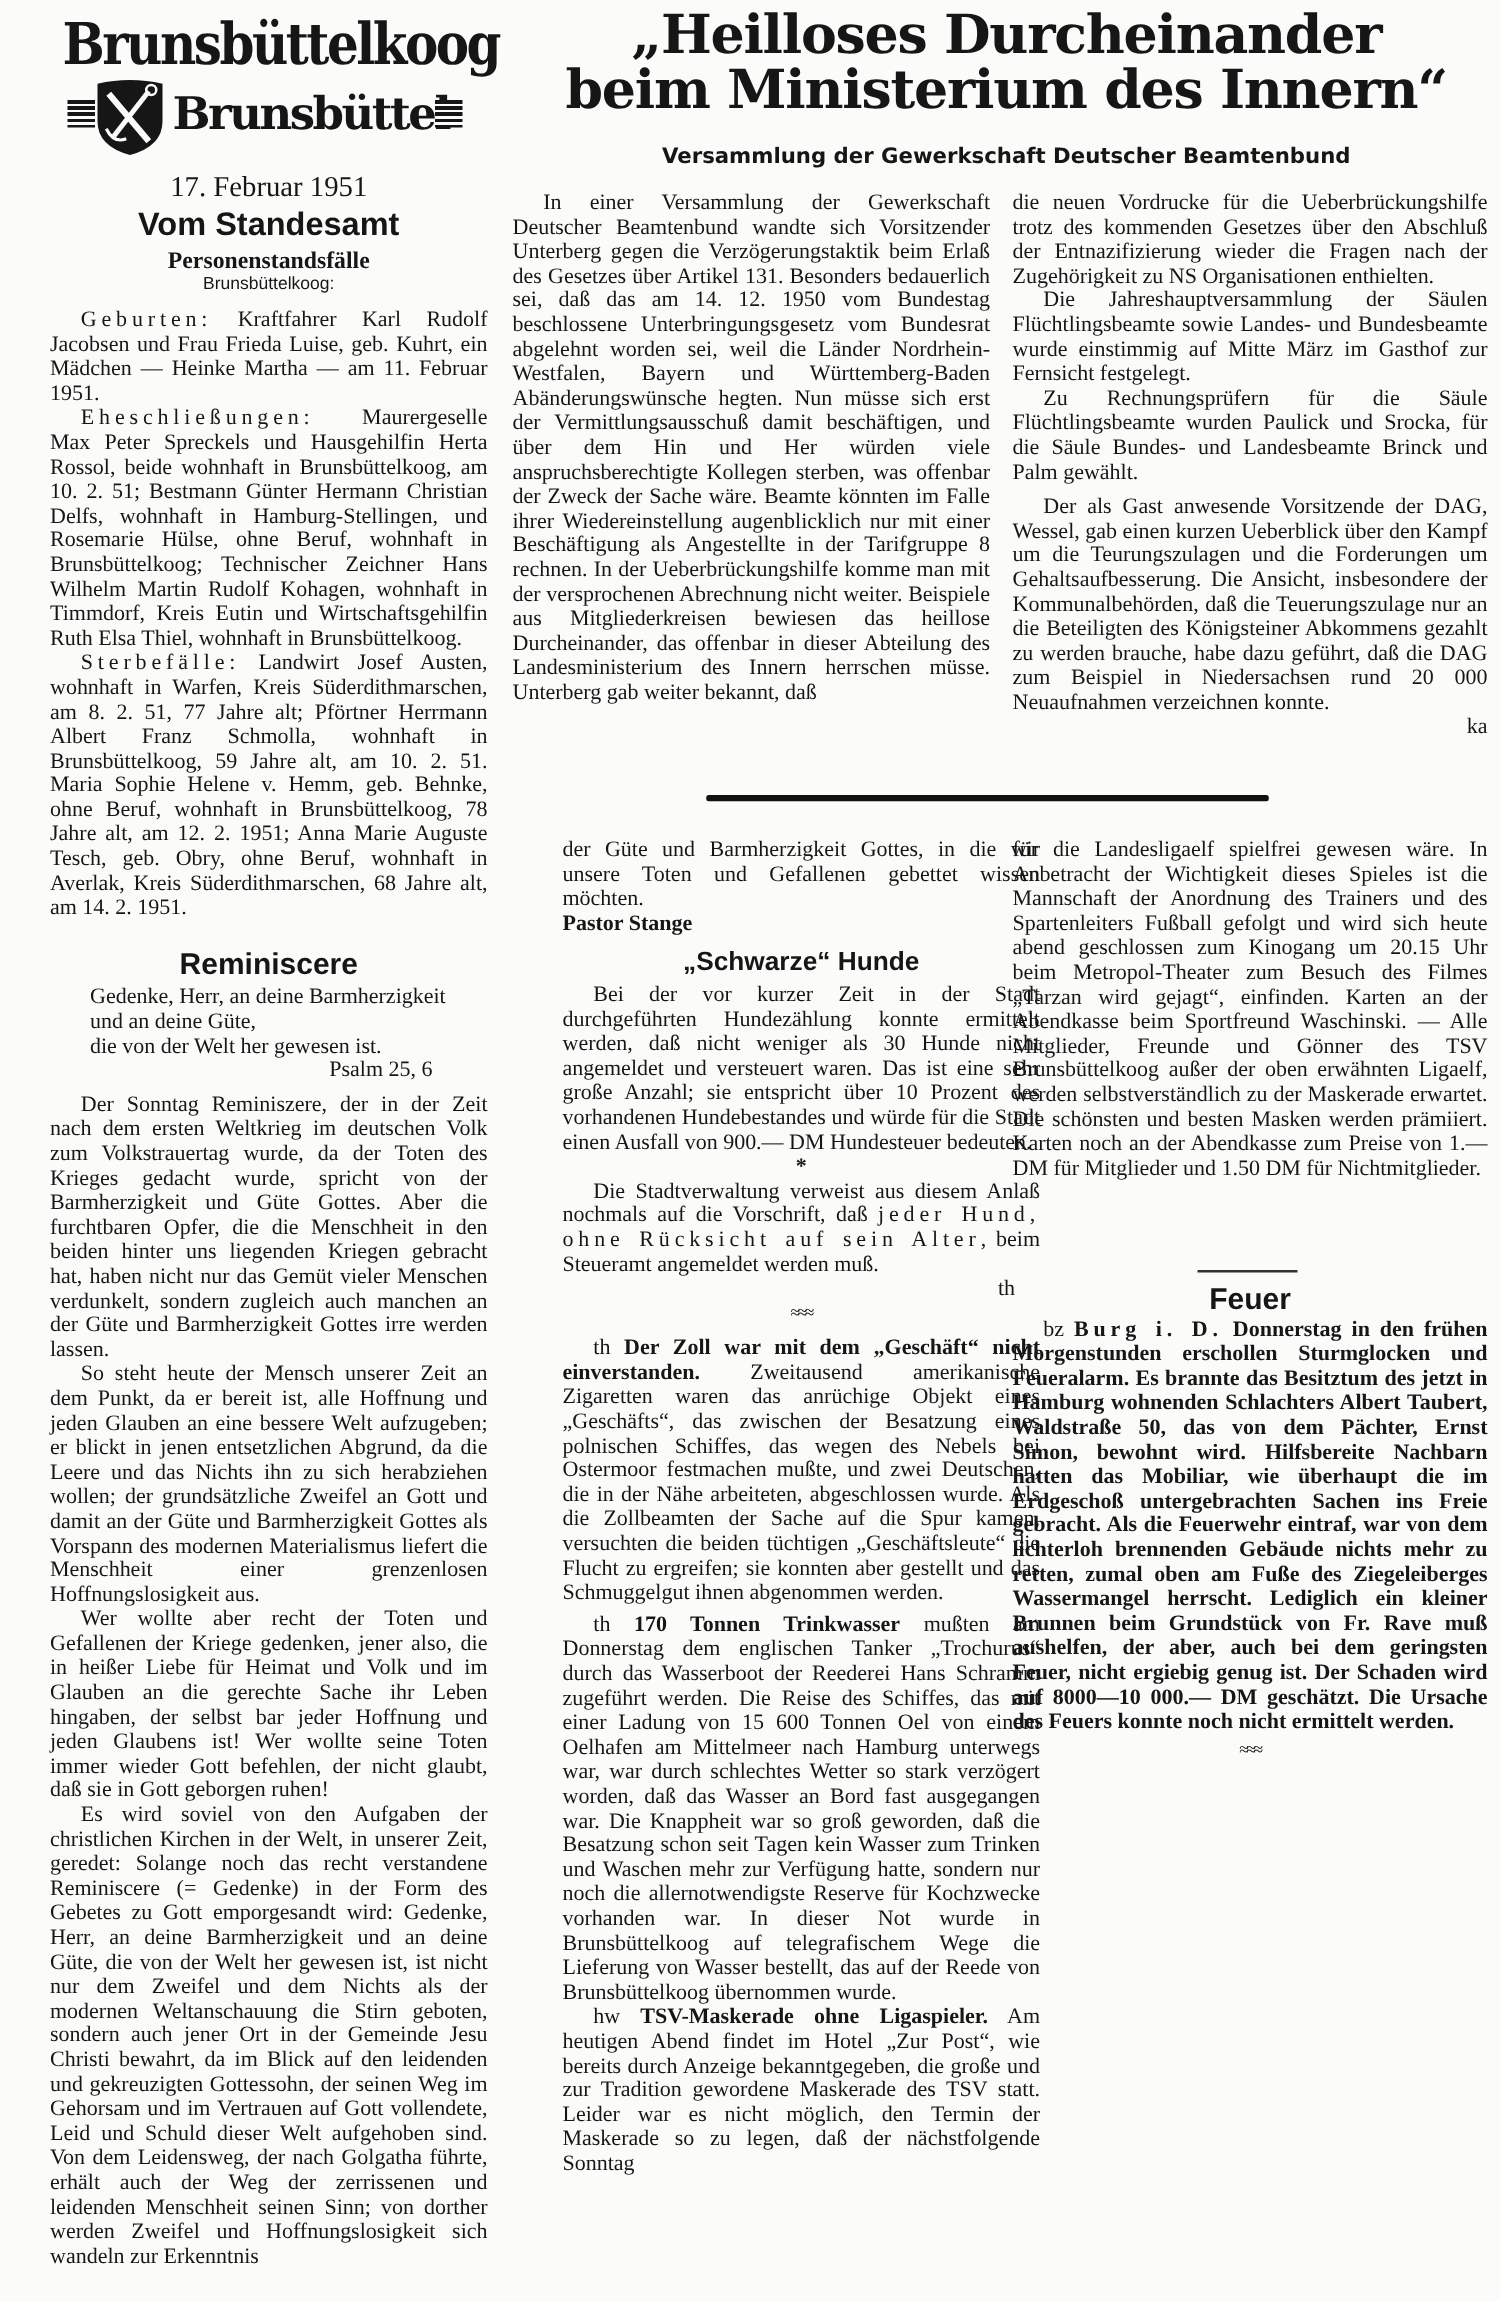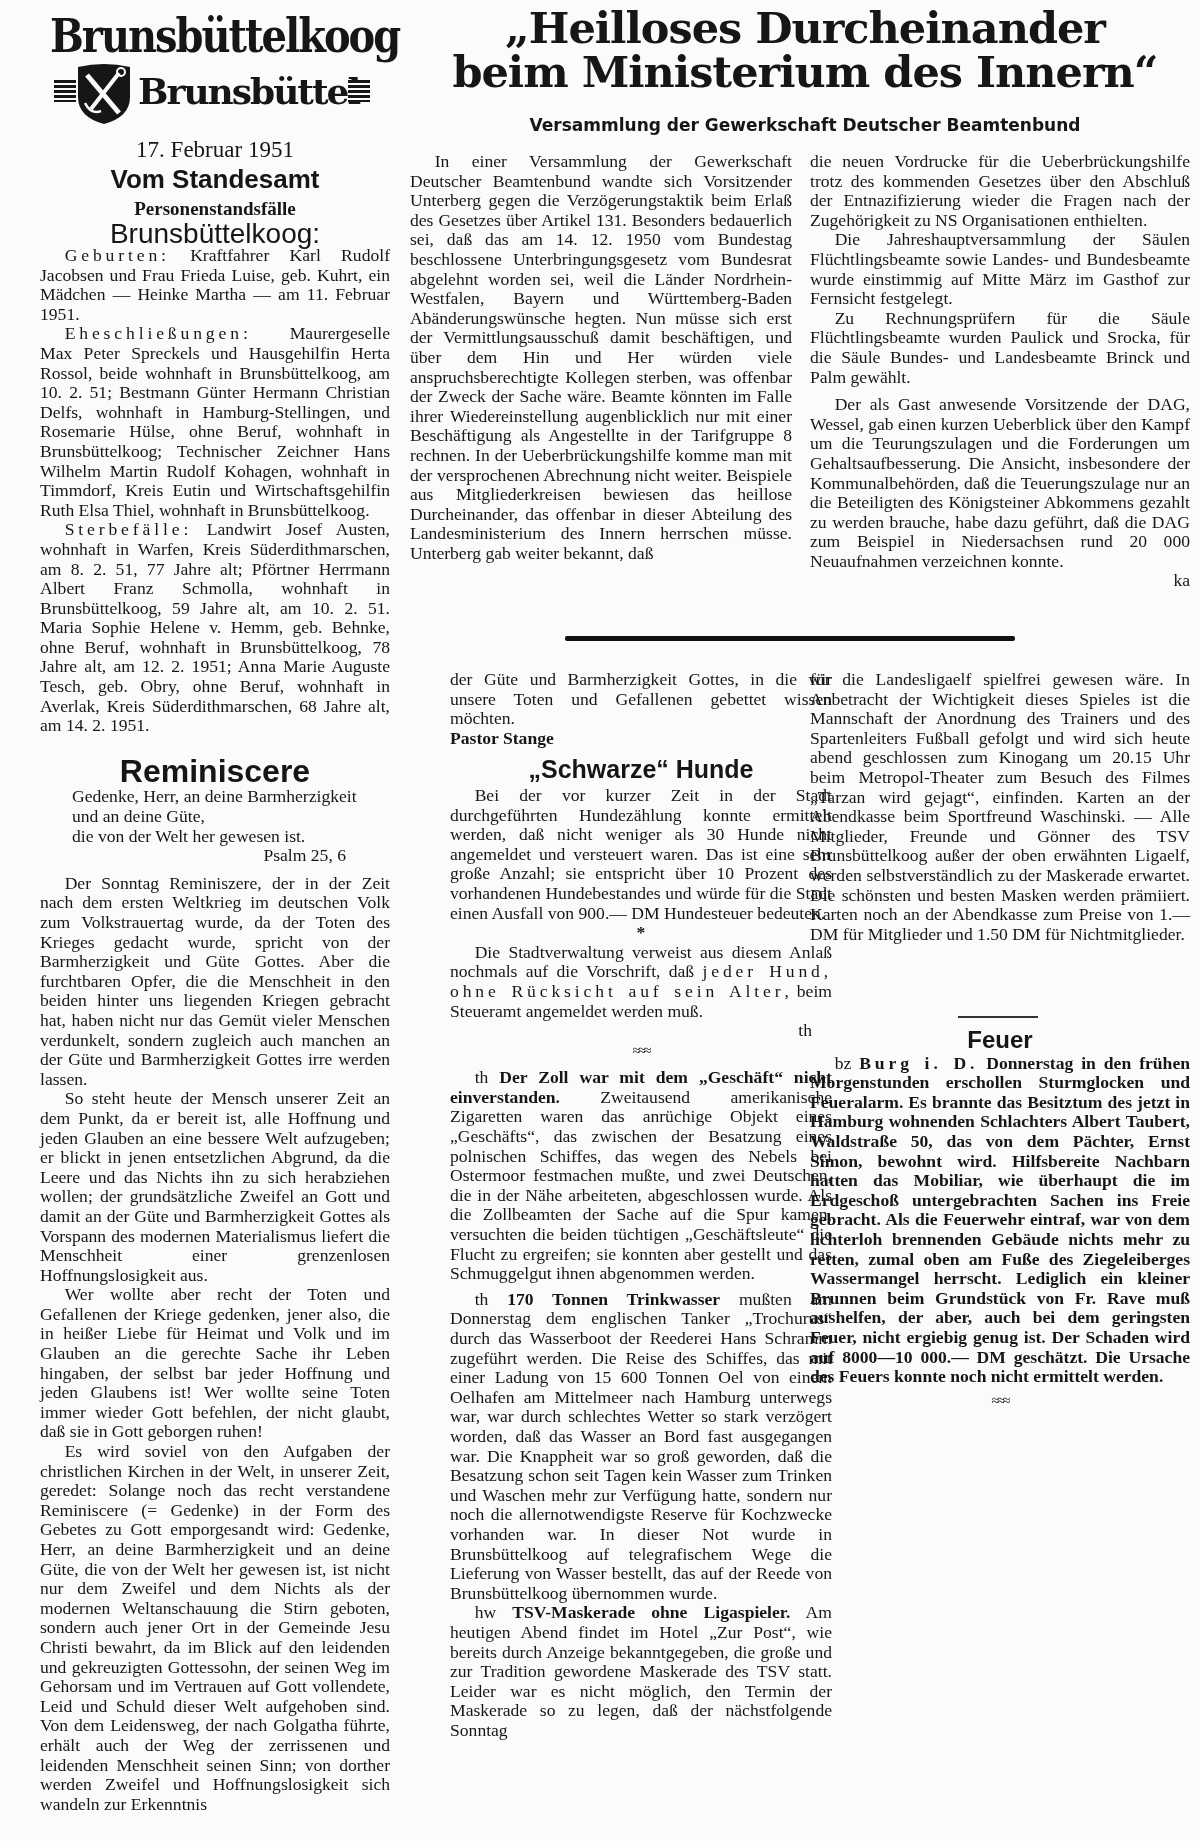--- a/index.html
+++ b/index.html
@@ -20,21 +20,21 @@
   .mast-line2 { position:absolute; left:98px; top:62px; font-family:"DejaVu Serif", serif; font-weight:bold;
                 font-size:36px; letter-spacing:-2px; }
   .crest { position:absolute; left:35px; top:55px; width:58px; height:62px; }
   .ribbon-l, .ribbon-r { position:absolute; top:72px; width:22px; height:22px;
                 background:repeating-linear-gradient(180deg,#161616 0 3px,#fbfbfa 3px 5px); }
   .ribbon-l { left:14px; } .ribbon-r { left:308px; }
 
   .date { position:absolute; left:40px; top:137px; width:350px; text-align:center; font-weight:normal; font-size:23px; }
   .h-standesamt { position:absolute; left:40px; top:164px; width:350px; text-align:center; font-size:26px; font-weight:bold; }
   .h-sub1 { position:absolute; left:40px; top:198px; width:350px; text-align:center; font-size:19px; font-weight:bold; }
-  .h-sub2 { position:absolute; left:40px; top:218px; width:350px; text-align:center; font-size:28px; }
+  .h-sub2 { position:absolute; left:40px; top:218px; width:350px; text-align:center; font-size:14px; }
 
   .main-title { position:absolute; left:420px; top:6px; width:770px; text-align:center; font-family:"DejaVu Serif", serif;
                 font-weight:bold; font-size:43px; line-height:44px; letter-spacing:-1px; }
   .main-sub { position:absolute; left:420px; top:115px; width:770px; text-align:center; font-family:"DejaVu Sans", sans-serif;
               font-weight:bold; font-size:17px; }
 
   .rule-top { position:absolute; left:565px; top:636px; width:450px; height:5px; background:#111; border-radius:2px; }
   .rule-small { position:absolute; left:958px; top:1016px; width:80px; height:2px; background:#333; }
 
   h2.sec { margin:0; text-align:center; font-family:"Liberation Sans", sans-serif; font-weight:bold; }
@@ -63,21 +63,21 @@
 
 <div class="h-standesamt sans">Vom Standesamt</div>
 <div class="h-sub1">Personenstandsfälle</div>
 <div class="h-sub2 sans">Brunsbüttelkoog:</div>
 
 <div class="col" style="left:40px; top:246px; width:350px;">
   <p><span class="sp">Geburten:</span><span> Kraftfahrer Karl Rudolf Jacobsen und Frau Frieda Luise, geb. Kuhrt, ein Mädchen — Heinke Martha — am 11. Februar 1951.</span></p>
   <p><span class="sp">Eheschließungen:</span><span> Maurergeselle Max Peter Spreckels und Hausgehilfin Herta Rossol, beide wohnhaft in Brunsbüttelkoog, am 10. 2. 51; Bestmann Günter Hermann Christian Delfs, wohnhaft in Hamburg-Stellingen, und Rosemarie Hülse, ohne Beruf, wohnhaft in Brunsbüttelkoog; Technischer Zeichner Hans Wilhelm Martin Rudolf Kohagen, wohnhaft in Timmdorf, Kreis Eutin und Wirtschaftsgehilfin Ruth Elsa Thiel, wohnhaft in Brunsbüttelkoog.</span></p>
   <p><span class="sp">Sterbefälle:</span><span> Landwirt Josef Austen, wohnhaft in Warfen, Kreis Süderdithmarschen, am 8. 2. 51, 77 Jahre alt; Pförtner Herrmann Albert Franz Schmolla, wohnhaft in Brunsbüttelkoog, 59 Jahre alt, am 10. 2. 51. Maria Sophie Helene v. Hemm, geb. Behnke, ohne Beruf, wohnhaft in Brunsbüttelkoog, 78 Jahre alt, am 12. 2. 1951; Anna Marie Auguste Tesch, geb. Obry, ohne Beruf, wohnhaft in Averlak, Kreis Süderdithmarschen, 68 Jahre alt, am 14. 2. 1951.</span></p>
 
-  <h2 class="sec" style="font-size:32px; margin-top:26px; margin-bottom:6px;">Reminiscere</h2>
+  <h2 class="sec" style="font-size:24px; margin-top:26px; margin-bottom:6px;">Reminiscere</h2>
   <p class="verse">Gedenke, Herr, an deine Barmherzigkeit</p>
   <p class="verse">und an deine Güte,</p>
   <p class="verse">die von der Welt her gewesen ist.</p>
   <p class="psalm">Psalm 25, 6</p>
   <p style="margin-top:8px;">Der Sonntag Reminiszere, der in der Zeit nach dem ersten Weltkrieg im deutschen Volk zum Volkstrauertag wurde, da der Toten des Krieges gedacht wurde, spricht von der Barmherzigkeit und Güte Gottes. Aber die furchtbaren Opfer, die die Menschheit in den beiden hinter uns liegenden Kriegen gebracht hat, haben nicht nur das Gemüt vieler Menschen verdunkelt, sondern zugleich auch manchen an der Güte und Barmherzigkeit Gottes irre werden lassen.</p>
   <p>So steht heute der Mensch unserer Zeit an dem Punkt, da er bereit ist, alle Hoffnung und jeden Glauben an eine bessere Welt aufzugeben; er blickt in jenen entsetzlichen Abgrund, da die Leere und das Nichts ihn zu sich herabziehen wollen; der grundsätzliche Zweifel an Gott und damit an der Güte und Barmherzigkeit Gottes als Vorspann des modernen Materialismus liefert die Menschheit einer grenzenlosen Hoffnungslosigkeit aus.</p>
   <p>Wer wollte aber recht der Toten und Gefallenen der Kriege gedenken, jener also, die in heißer Liebe für Heimat und Volk und im Glauben an die gerechte Sache ihr Leben hingaben, der selbst bar jeder Hoffnung und jeden Glaubens ist! Wer wollte seine Toten immer wieder Gott befehlen, der nicht glaubt, daß sie in Gott geborgen ruhen!</p>
   <p>Es wird soviel von den Aufgaben der christlichen Kirchen in der Welt, in unserer Zeit, geredet: Solange noch das recht verstandene Reminiscere (= Gedenke) in der Form des Gebetes zu Gott emporgesandt wird: Gedenke, Herr, an deine Barmherzigkeit und an deine Güte, die von der Welt her gewesen ist, ist nicht nur dem Zweifel und dem Nichts als der modernen Weltanschauung die Stirn geboten, sondern auch jener Ort in der Gemeinde Jesu Christi bewahrt, da im Blick auf den leidenden und gekreuzigten Gottessohn, der seinen Weg im Gehorsam und im Vertrauen auf Gott vollendete, Leid und Schuld dieser Welt aufgehoben sind. Von dem Leidensweg, der nach Golgatha führte, erhält auch der Weg der zerrissenen und leidenden Menschheit seinen Sinn; von dorther werden Zweifel und Hoffnungslosigkeit sich wandeln zur Erkenntnis</p>
 </div>
 
@@ -98,21 +98,21 @@
   <p style="margin-top:8px;">Der als Gast anwesende Vorsitzende der DAG, Wessel, gab einen kurzen Ueberblick über den Kampf um die Teurungszulagen und die Forderungen um Gehaltsaufbesserung. Die Ansicht, insbesondere der Kommunalbehörden, daß die Teuerungszulage nur an die Beteiligten des Königsteiner Abkommens gezahlt zu werden brauche, habe dazu geführt, daß die DAG zum Beispiel in Niedersachsen rund 20 000 Neuaufnahmen verzeichnen konnte.</p>
   <p class="ni" style="text-align:right;">ka</p>
 </div>
 
 <div class="rule-top"></div>
 
 <div class="col" style="left:410px; top:670px; width:382px;margin-left:40px;">
   <p class="ni">der Güte und Barmherzigkeit Gottes, in die wir unsere Toten und Gefallenen gebettet wissen möchten.</p>
   <p class="ni" style="text-align:left; padding-right:20px; font-weight:bold;">Pastor Stange</p>
 
-  <h2 class="sec" style="font-size:25px; margin:12px 0 6px;">„Schwarze“ Hunde</h2>
+  <h2 class="sec" style="font-size:21px; margin:12px 0 6px;">„Schwarze“ Hunde</h2>
   <p>Bei der vor kurzer Zeit in der Stadt durchgeführten Hundezählung konnte ermittelt werden, daß nicht weniger als 30 Hunde nicht angemeldet und versteuert waren. Das ist eine sehr große Anzahl; sie entspricht über 10 Prozent des vorhandenen Hundebestandes und würde für die Stadt einen Ausfall von 900.— DM Hundesteuer bedeuten.</p>
   <p class="center-mark">*</p>
   <p><span>Die Stadtverwaltung verweist aus diesem Anlaß nochmals auf die Vorschrift, daß </span><span class="sp">jeder Hund, ohne Rücksicht auf sein Alter</span><span>, beim Steueramt angemeldet werden muß.</span></p>
   <p class="ni" style="text-align:right; padding-right:20px;">th</p>
   <p class="wave">≈≈≈</p>
 
   <p style="margin-top:8px;"><span>th </span><span class="b">Der Zoll war mit dem „Geschäft“ nicht einverstanden.</span><span> Zweitausend amerikanische Zigaretten waren das anrüchige Objekt eines „Geschäfts“, das zwischen der Besatzung eines polnischen Schiffes, das wegen des Nebels bei Ostermoor festmachen mußte, und zwei Deutschen, die in der Nähe arbeiteten, abgeschlossen wurde. Als die Zollbeamten der Sache auf die Spur kamen, versuchten die beiden tüchtigen „Geschäftsleute“ die Flucht zu ergreifen; sie konnten aber gestellt und das Schmuggelgut ihnen abgenommen werden.</span></p>
   <p style="margin-top:6px;"><span>th </span><span class="b">170 Tonnen Trinkwasser</span><span> mußten am Donnerstag dem englischen Tanker „Trochurus“ durch das Wasserboot der Reederei Hans Schramm zugeführt werden. Die Reise des Schiffes, das mit einer Ladung von 15 600 Tonnen Oel von einem Oelhafen am Mittelmeer nach Hamburg unterwegs war, war durch schlechtes Wetter so stark verzögert worden, daß das Wasser an Bord fast ausgegangen war. Die Knappheit war so groß geworden, daß die Besatzung schon seit Tagen kein Wasser zum Trinken und Waschen mehr zur Verfügung hatte, sondern nur noch die allernotwendigste Reserve für Kochzwecke vorhanden war. In dieser Not wurde in Brunsbüttelkoog auf telegrafischem Wege die Lieferung von Wasser bestellt, das auf der Reede von Brunsbüttelkoog übernommen wurde.</span></p>
   <p><span>hw </span><span class="b">TSV-Maskerade ohne Ligaspieler.</span><span> Am heutigen Abend findet im Hotel „Zur Post“, wie bereits durch Anzeige bekanntgegeben, die große und zur Tradition gewordene Maskerade des TSV statt. Leider war es nicht möglich, den Termin der Maskerade so zu legen, daß der nächstfolgende Sonntag</span></p>
 </div>

